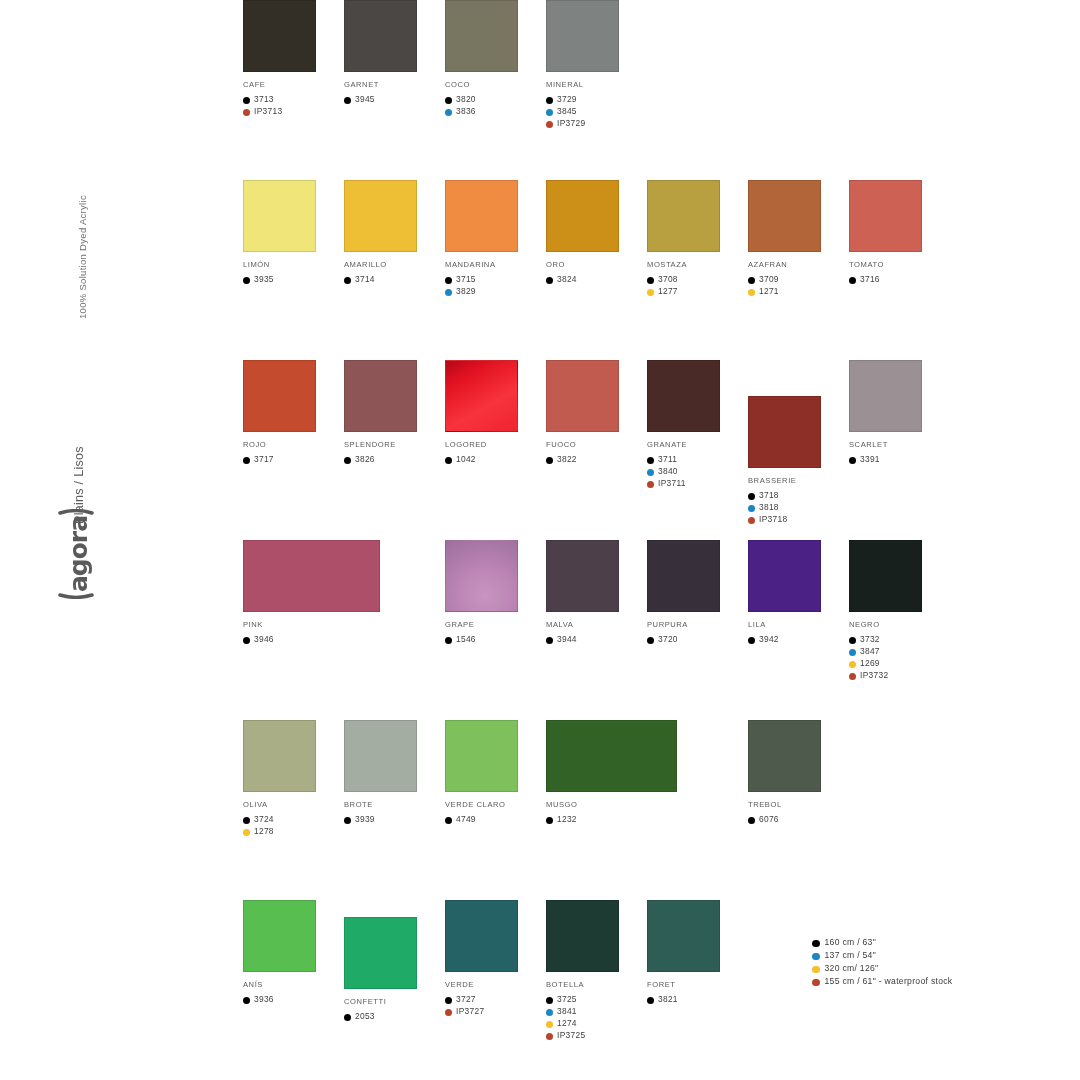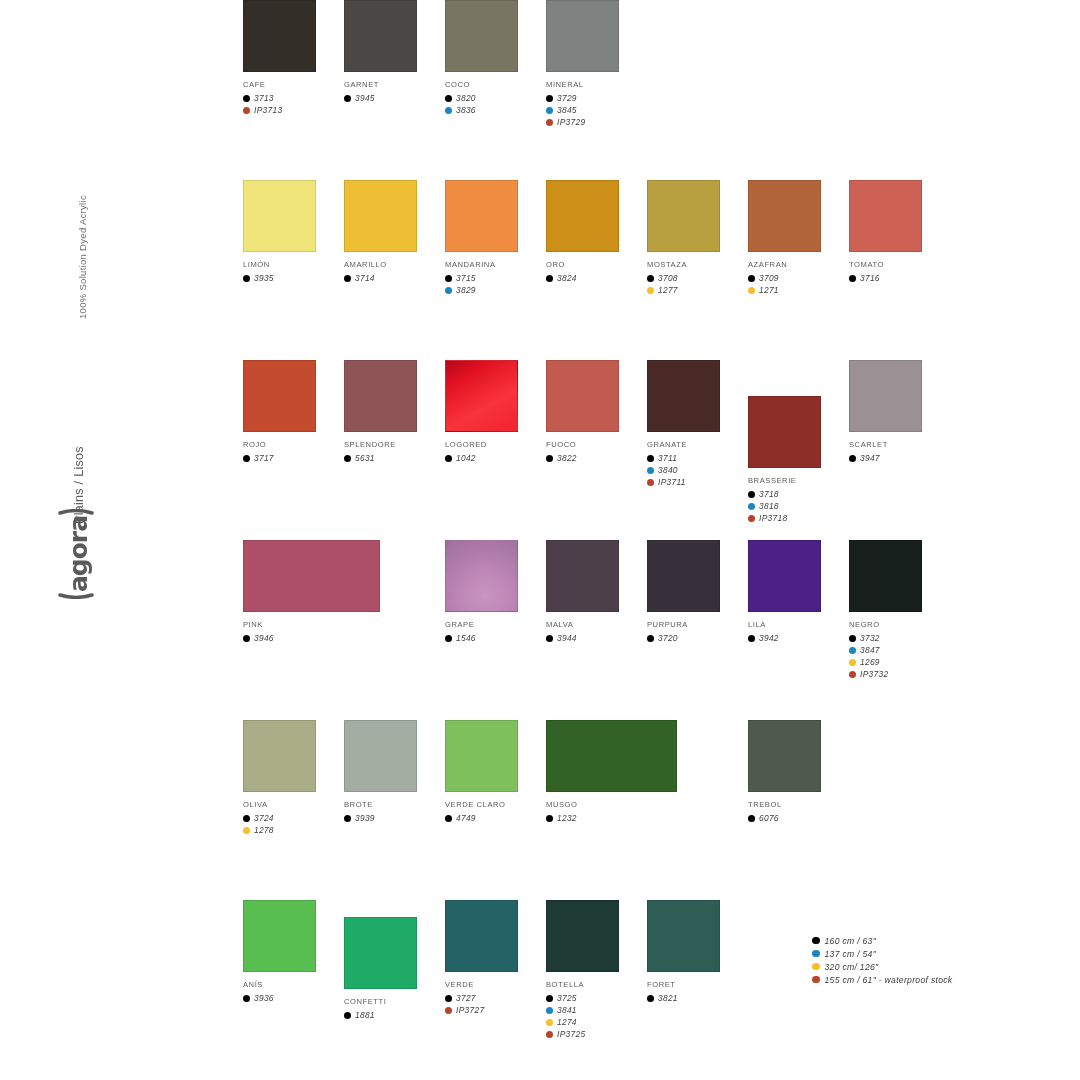--- a/index.html
+++ b/index.html
@@ -86,27 +86,26 @@
     margin-top: 8px;
     font-size: 7.6px;
     letter-spacing: .55px;
     color: #5b5b5b;
     text-transform: uppercase;
     white-space: nowrap;
   }
   .codes { margin-top: 3px; }
   .code {
     display: flex;
-    align-items: center;
+    align-items: flex-end;
     height: 12px;
     font-size: 8.4px;
     letter-spacing: .3px;
     color: #3e3e3e;
     white-space: nowrap;
-    font-style: italic;
   }
   .dot {
     width: 7px; height: 7px;
     border-radius: 50%;
     margin-right: 4px;
     flex: 0 0 auto;
   }
   .w160 { background: #000000; }
   .w137 { background: #1b85c6; }
   .w320 { background: #f7c028; }
@@ -297,21 +296,21 @@
               <span>3717</span>
             </div>
           </div>
         </div>
         <div class="cell" style="left: 101px;">
           <div class="chip" style="background: rgb(142, 85, 87);"></div>
           <div class="label">SPLENDORE</div>
           <div class="codes">
             <div class="code">
               <span class="dot w160"></span>
-              <span>5631</span>
+              <span>3826</span>
             </div>
           </div>
         </div>
         <div class="cell" style="left: 202px;">
           <div class="chip" style="background: linear-gradient(150deg, rgb(179, 8, 26) 0%, rgb(224, 16, 32) 22%, rgb(248, 51, 60) 62%, rgb(239, 36, 48) 100%);"></div>
           <div class="label">LOGORED</div>
           <div class="codes">
             <div class="code">
               <span class="dot w160"></span>
               <span>1042</span>
@@ -363,21 +362,21 @@
               <span>IP3718</span>
             </div>
           </div>
         </div>
         <div class="cell" style="left: 606px;">
           <div class="chip" style="background: rgb(155, 144, 147);"></div>
           <div class="label">SCARLET</div>
           <div class="codes">
             <div class="code">
               <span class="dot w160"></span>
-              <span>3947</span>
+              <span>3391</span>
             </div>
           </div>
         </div>
       </div>
       <div class="row">
         <div class="cell" style="left: 0px;">
           <div class="chip wide" style="background: rgb(174, 79, 106);"></div>
           <div class="label">PINK</div>
           <div class="codes">
             <div class="code">
@@ -515,21 +514,21 @@
               <span>3936</span>
             </div>
           </div>
         </div>
         <div class="cell" style="left: 101px; margin-top: 17px;">
           <div class="chip" style="background: rgb(31, 171, 103);"></div>
           <div class="label">CONFETTI</div>
           <div class="codes">
             <div class="code">
               <span class="dot w160"></span>
-              <span>1881</span>
+              <span>2053</span>
             </div>
           </div>
         </div>
         <div class="cell" style="left: 202px;">
           <div class="chip" style="background: rgb(37, 98, 101);"></div>
           <div class="label">VERDE</div>
           <div class="codes">
             <div class="code">
               <span class="dot w160"></span>
               <span>3727</span>

